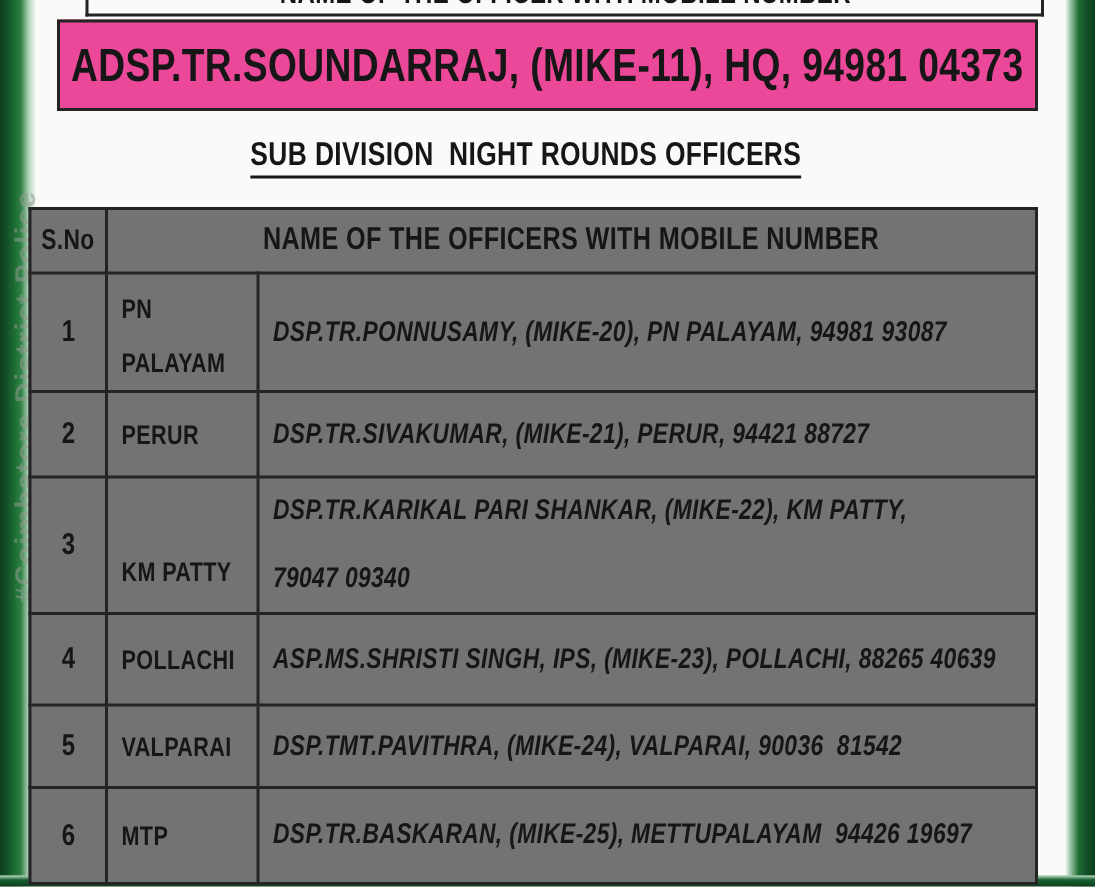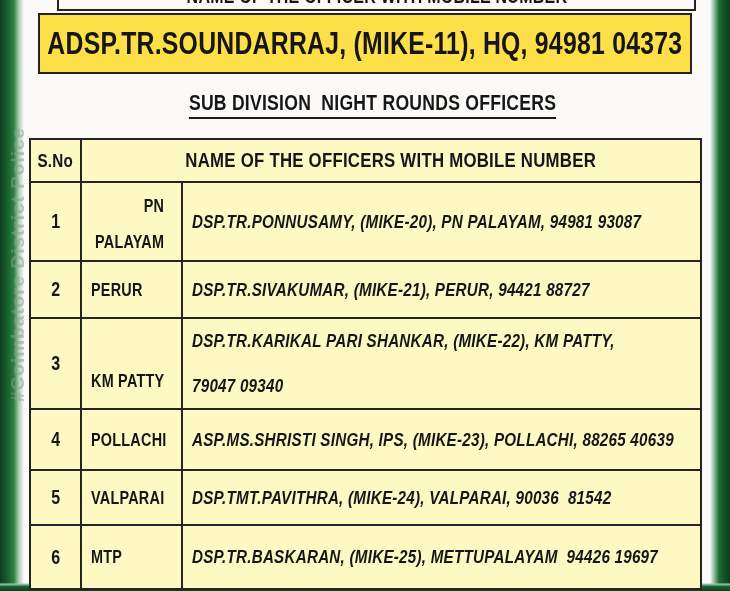--- a/index.html
+++ b/index.html
@@ -35,54 +35,54 @@
   .clip-row{
     position:absolute;left:57px;top:0;width:635px;height:9px;z-index:3;
     border-left:2px solid #242424;border-right:2px solid #242424;
     border-bottom:2px solid #242424;
     overflow:hidden;text-align:center;background:#fbfaf8;
   }
   .clip-row .cond{position:relative;top:-15px;font-size:20px;}
   
   .banner-box{
     position:absolute;left:38px;top:13px;width:650px;height:57px;z-index:3;
-    border:2px solid #242424;background:#fde047;
+    border:2px solid #242424;background:#ec4899;
     display:flex;align-items:center;justify-content:center;
   }
   .banner-box .cond{font-size:31px;}
   
   .section-title{
-    position:absolute;left:36px;top:90px;width:673px;z-index:3;
+    position:absolute;left:14px;top:90px;width:673px;z-index:3;
     text-align:center;
   }
   .section-title .cond{
     font-size:22px;border-bottom:2px solid #1a1a1a;padding-bottom:2px;
   }
   
   table.roster{
-    position:absolute;left:29px;top:138px;width:671px;z-index:3;
-    border-collapse:collapse;table-layout:fixed;background:#fef9c3;
+    position:absolute;left:19px;top:138px;width:671px;z-index:3;
+    border-collapse:collapse;table-layout:fixed;background:#737373;
   }
   table.roster td,table.roster th{
     border:2px solid #242424;padding:0;overflow:hidden;
   }
   col.c-sno{width:51px;}
   col.c-div{width:101px;}
   col.c-off{width:519px;}
   .h-row{height:43px;}
   .r1{height:76px;} .r2{height:57px;} .r3{height:91px;}
   .r4{height:61px;} .r5{height:55px;} .r6{height:64px;}
   .cell-sno{text-align:center;vertical-align:middle;}
   .cell-sno .cond{font-size:20px;}
   .cell-head-sno .cond{font-size:19px;}
   .cell-head-name{text-align:center;vertical-align:middle;}
   .cell-head-name .cond{font-size:21px;}
   .cell-div{vertical-align:middle;padding-left:9px !important;}
   .cell-div .cond{font-size:18px;line-height:2.0;}
-  .cell-div-top{vertical-align:top;padding-top:5px !important;text-align:right;}
+  .cell-div-top{vertical-align:top;padding-top:5px !important;}
   .cell-div-bottom{vertical-align:bottom;padding-bottom:9px !important;text-align:center;}
   .cell-off{vertical-align:middle;padding-left:9px !important;font-style:italic;}
   .cell-off .cond{font-size:19px;}
   .cell-off-tall .cond{line-height:2.35;}
 </style>
 </head>
 <body>
 
 <div class="edge edge-left"></div>
 <div class="edge edge-right"></div>

